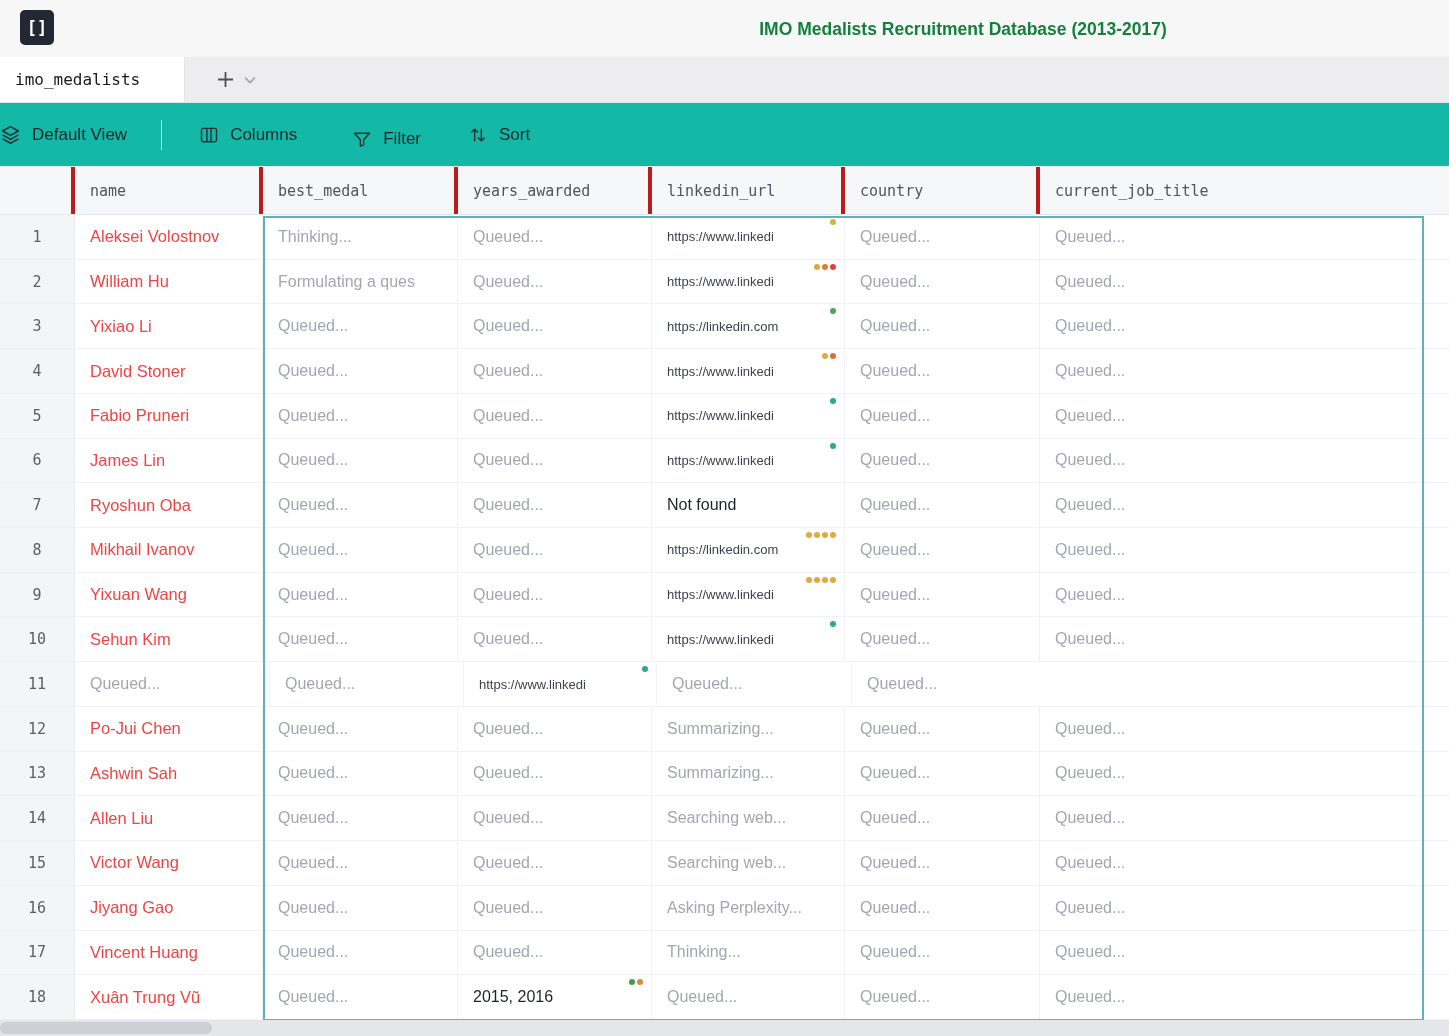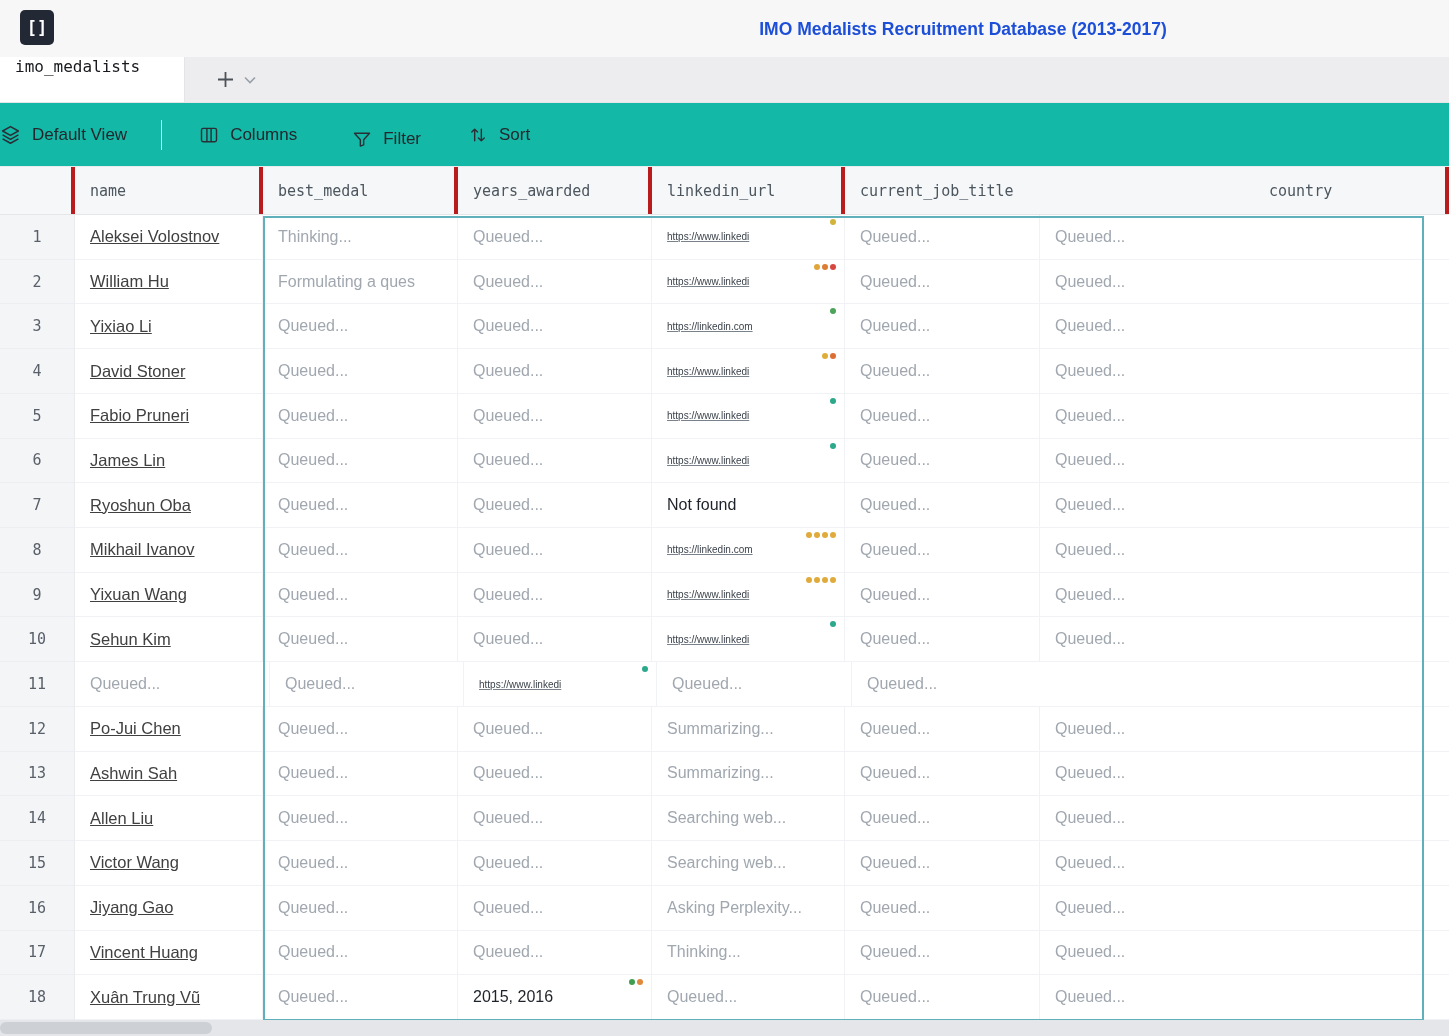--- a/index.html
+++ b/index.html
@@ -11,26 +11,26 @@
   
   .topbar{ height:57px; background:#f7f7f8; position:relative; }
   .logo{
     position:absolute; left:20px; top:10px; width:34px; height:35px;
     background:#222935; border-radius:5px; color:#fff;
     display:flex; align-items:center; justify-content:center;
     font-family:"DejaVu Sans Mono", monospace; font-size:17px; font-weight:bold;
   }
   .page-title{
     position:absolute; left:963px; top:50%; transform:translate(-50%,-50%);
-    font-size:17.5px; font-weight:700; color:#1d4ed8; white-space:nowrap;
+    font-size:17.5px; font-weight:700; color:#15803d; white-space:nowrap;
   }
   
   .tabbar{ height:46px; background:#ededef; display:flex; align-items:stretch; border-bottom:1px solid #e4e5e8;}
   .tab{
-    width:185px; background:#fff; display:flex; padding-left:15px;
+    width:185px; background:#fff; display:flex; align-items:center; padding-left:15px;
     font-family:"DejaVu Sans Mono", monospace; font-size:16px; color:#17191d;
     border-right:1px solid #e4e5e8;
   }
   .addwrap{ display:flex; align-items:center; margin-left:31px; gap:9px; }
   .icon-btn{ background:none; border:none; cursor:pointer; display:flex; align-items:center; }
   
   .toolbar{ height:63px; background:#14b8a6; display:flex; align-items:center; }
   .titem{ display:flex; align-items:center; gap:11px; font-size:17px; color:#23272d; background:none; border:none; cursor:pointer; }
   .tdivider{ width:1px; height:30px; background:#e2e4e7; margin-left:34px; }
   .mL36{ margin-left:37px; } .mL55{ margin-left:55px;margin-top:9px; } .mL47{ margin-left:47px; }
@@ -50,24 +50,24 @@
     font-family:"DejaVu Sans Mono", monospace; font-size:15px; color:#596069;
   }
   .cell{
     border-right:1px solid #f1f2f5; border-bottom:1px solid #f1f2f5;
     display:flex; align-items:center; padding-left:15px; position:relative;
     white-space:nowrap; overflow:hidden;
   }
   .c-num{ width:75px; } .c-name{ width:188px; } .c-medal{ width:195px; }
   .c-years{ width:194px;text-align:right; } .c-link{ width:193px; } .c-country{ width:195px; }
   .c-job{ flex:1; border-right:none; }
-  .name{ font-size:16.5px; color:#404040;text-decoration:underline; }
+  .name{ font-size:16.5px; color:#ef4444; }
   .status{ font-size:16px; color:#a0a7af; }
   .plain{ font-size:16px; color:#1e2329; }
-  .link{ font-size:10px; color:#3c434b; text-decoration:underline; text-decoration-color:#79818b; cursor:pointer; }
+  .link{ font-size:13px; color:#3c434b; text-decoration-color:#79818b; cursor:pointer; }
   .dots{ position:absolute; top:4px; right:8px; display:flex; gap:2px; }
   .dot{ width:6px; height:6px; border-radius:50%; display:inline-block; }
   .selection{ position:absolute; left:263px; top:50px; width:1161px; height:805px;
     border:2px solid #5fb0ba; pointer-events:none; }
   
   .bstrip{ height:16px; background:#e4e6e9; position:relative; }
   .bthumb{ position:absolute; left:0; top:2px; width:212px; height:12px; background:#cdd0d5; border-radius:6px; }
   svg{ display:block; }
 </style>
 </head>
@@ -144,22 +144,22 @@
     </button>
   </div>
 
   <div class="grid">
     <div class="ghead">
       <div class="hcell c-num"></div>
       <div class="hcell c-name">name</div>
       <div class="hcell c-medal">best_medal</div>
       <div class="hcell c-years">years_awarded</div>
       <div class="hcell c-link">linkedin_url</div>
+      <div class="hcell c-country">country</div>
       <div class="hcell c-job">current_job_title</div>
-      <div class="hcell c-country">country</div>
     </div>
     <div class="gbody" id="gbody">
         <div class="grow">
           <div class="cnum">1</div>
           <div class="cell c-name">
             <span class="name">Aleksei Volostnov</span>
           </div>
           <div class="cell c-medal">
             <span class="status">Thinking...</span>
           </div>

